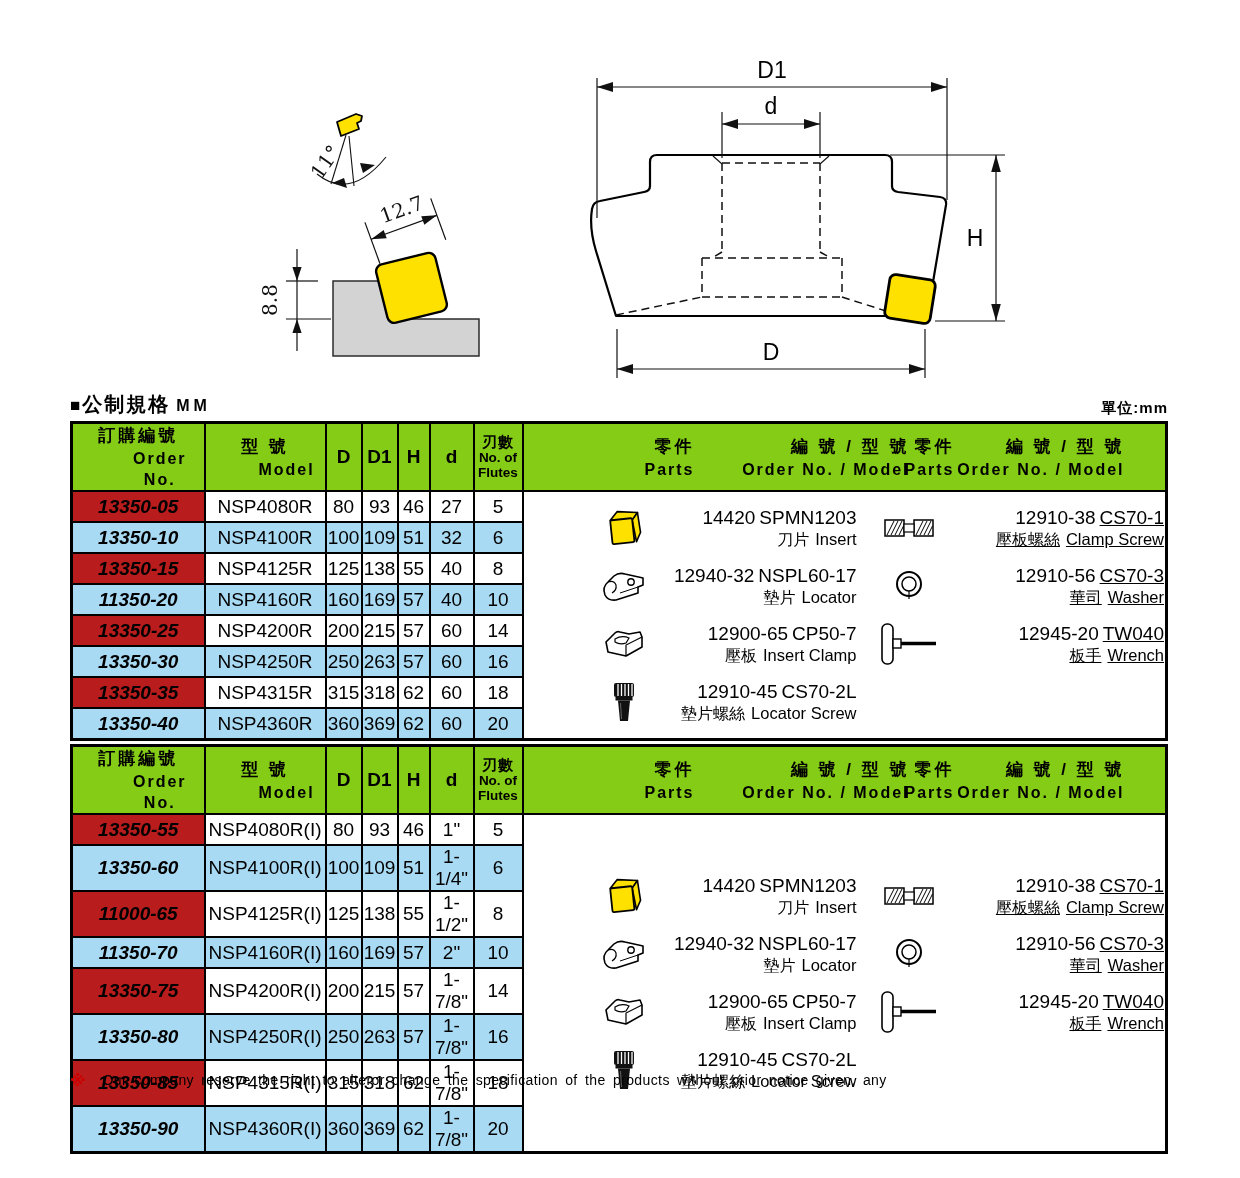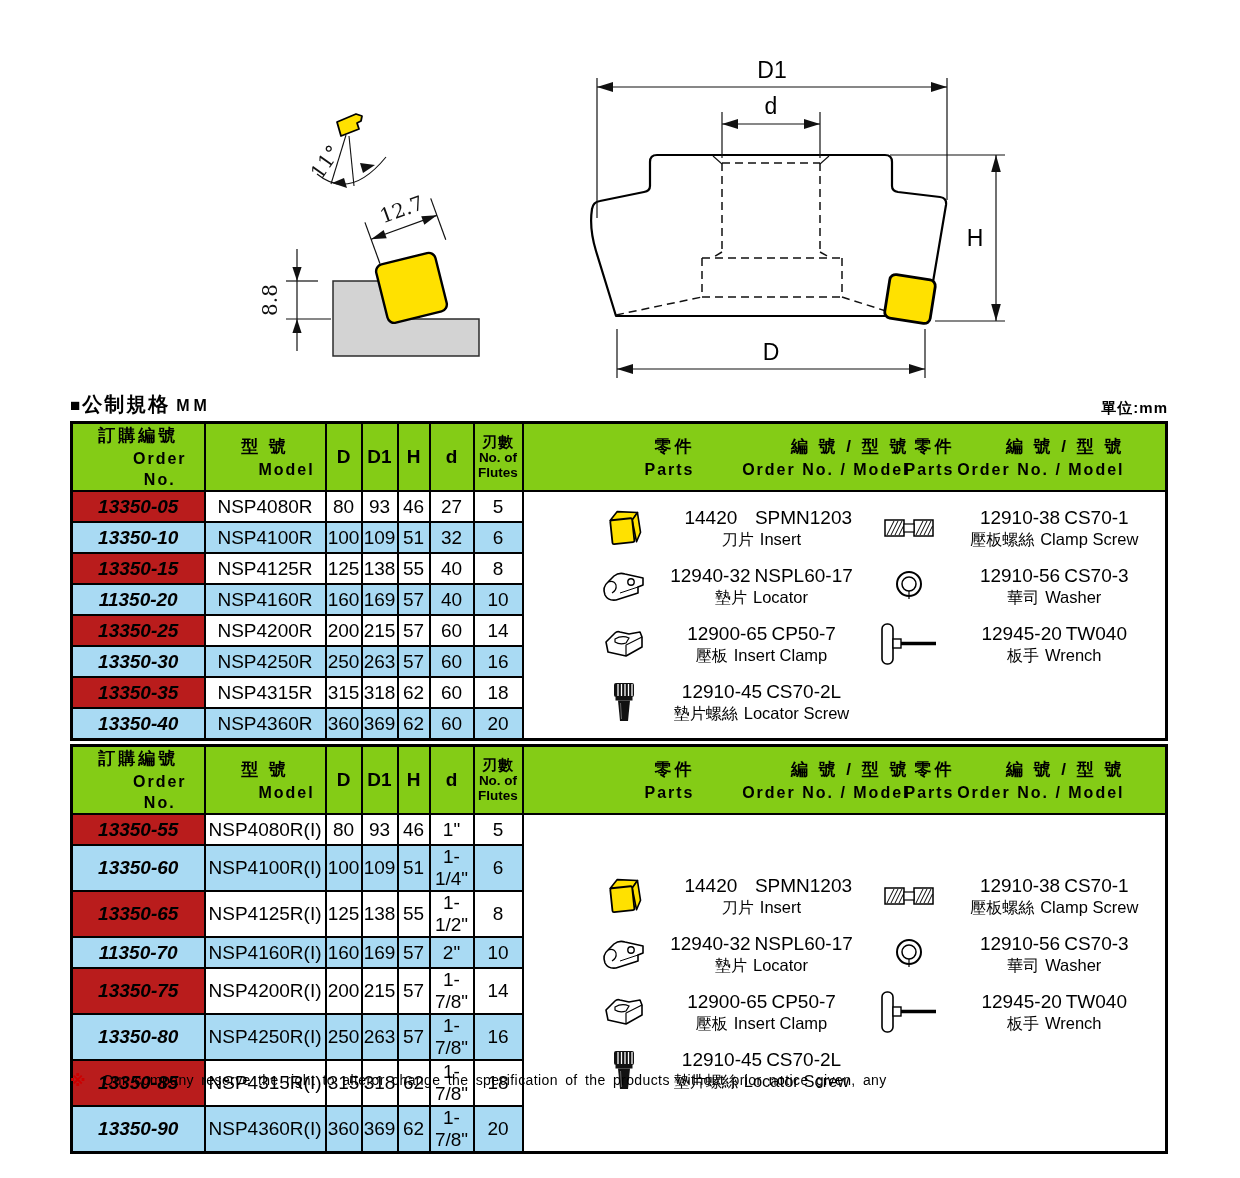--- a/index.html
+++ b/index.html
@@ -33,27 +33,27 @@
   .h-fl2{font-size:13.5px;font-weight:bold;line-height:15px;letter-spacing:0;}
 
   .parts-header{position:relative;height:100%;}
   .ph-block{position:absolute;top:50%;transform:translateY(-50%);text-align:right;}
   .ph-b1{left:40px;width:130px;} .ph-b2{left:135px;width:250px;}
   .ph-b3{left:300px;width:130px;} .ph-b4{left:372px;width:228px;}
 
   td.parts-cell{padding:0;}
   .parts-panel{display:flex;height:232px;align-items:stretch;}
   .parts-col{display:flex;flex-direction:column;}
-  .pc-left{width:332px;} .pc-right{flex:1;}
+  .pc-left{width:332px;} .pc-right{flex:1;text-decoration:underline;}
   .part-entry{height:58px;display:flex;align-items:center;}
   .pc-left .part-entry{padding-left:56px;}
   .pc-right .part-entry{padding-left:16px;}
   .part-icon{width:86px;flex:none;display:flex;justify-content:center;align-items:center;}
   .pc-right .part-icon{width:72px;}
-  .part-text{flex:1;text-align:center;line-height:21px;}
+  .part-text{flex:1;text-align:right;line-height:21px;}
   .pt-order{display:inline-block;min-width:80px;font-size:19px;}
   .pt-model{font-size:19px;margin-left:4px;}
   .pt-cjk{font-size:16px;}
   .pt-en{font-size:16.5px;margin-left:6px;}
 
   .footnote{position:absolute;left:70px;top:1070px;width:1115px;display:flex;}
   .fn-mark{color:#cc0000;font-size:16px;font-weight:bold;margin-right:7px;line-height:21px;}
   .fn-cjk{font-size:16px;line-height:21px;letter-spacing:1px;}
   .fn-en{font-size:14px;line-height:20px;letter-spacing:0.4px;word-spacing:3px;padding-left:10px;}
 </style>
@@ -562,21 +562,21 @@
         <tr class="striped">
             <td class="c-order">13350-60</td>
             <td class="c-model">NSP4100R(I)</td>
             <td>100</td>
             <td>109</td>
             <td>51</td>
             <td class="c-ds">1-1/4"</td>
             <td>6</td>
           </tr>
         <tr>
-            <td class="c-order">13350-65</td>
+            <td class="c-order">11000-65</td>
             <td class="c-model">NSP4125R(I)</td>
             <td>125</td>
             <td>138</td>
             <td>55</td>
             <td class="c-ds">1-1/2"</td>
             <td>8</td>
           </tr>
         <tr class="striped">
             <td class="c-order">11350-70</td>
             <td class="c-model">NSP4160R(I)</td>

